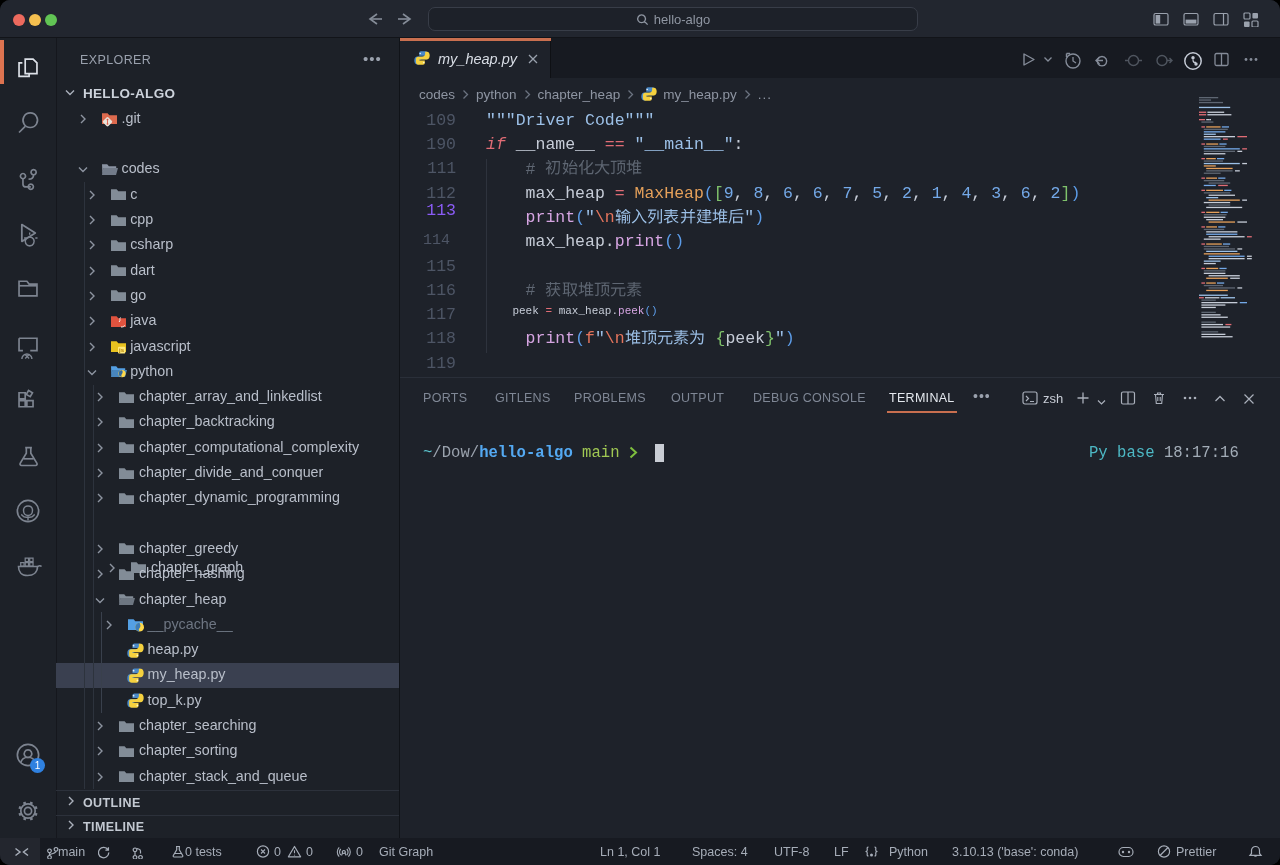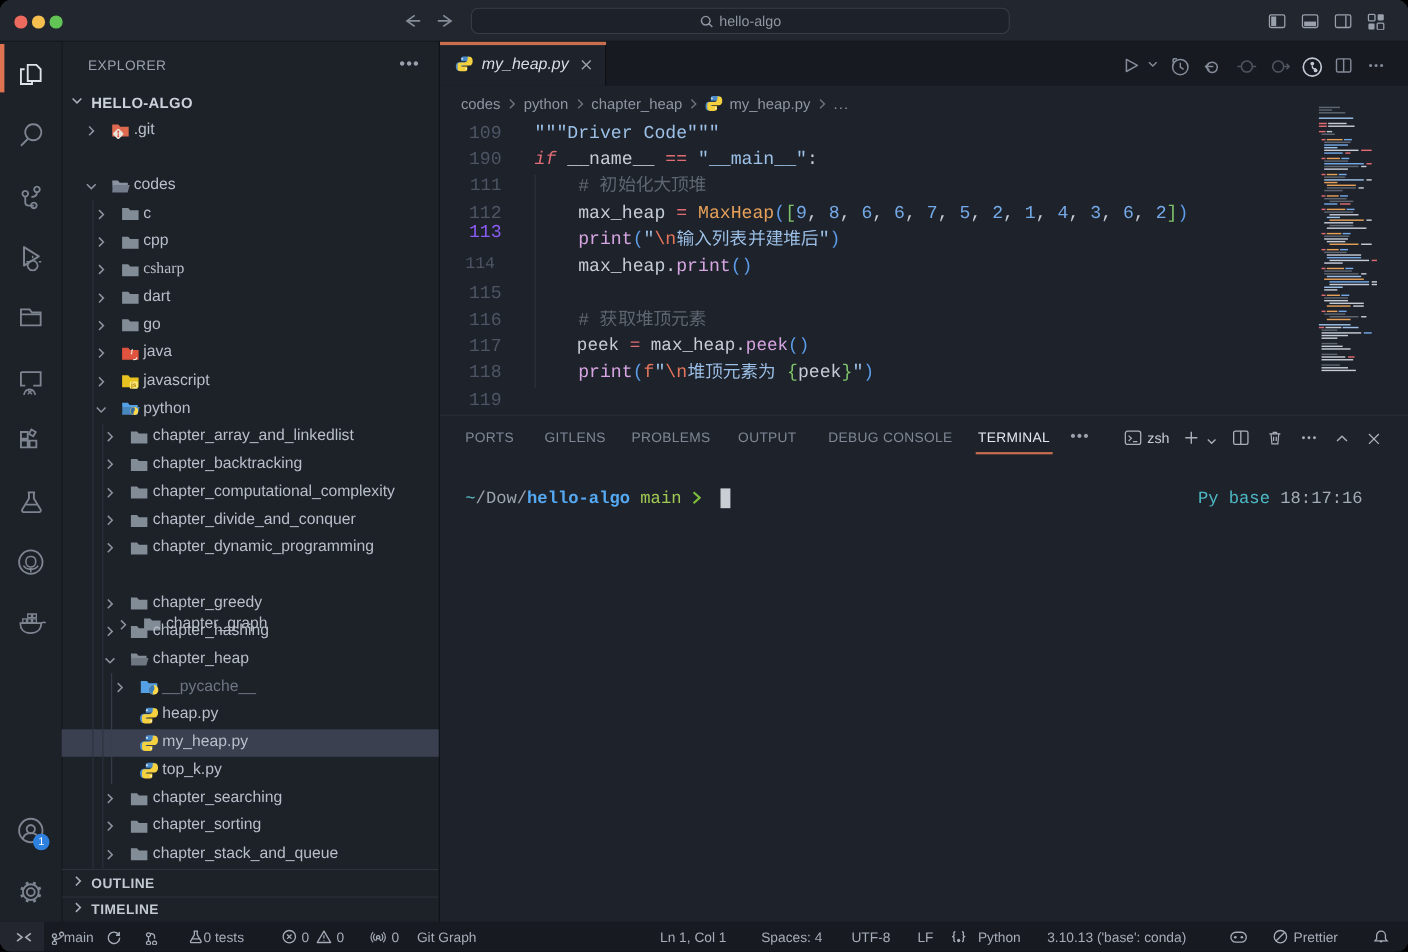--- a/index.html
+++ b/index.html
@@ -184,21 +184,21 @@
     </div>
 <div class="abs" style="left:56px;top:207.50000000000003px;width:343px;height:25.3px;">
       <span class="abs" style="left:27.700000000000003px;top:4.5px"><svg width="16" height="16" viewBox="0 0 16 16">
           <path d="M6 4 L10 8 L6 12" fill="none" stroke="#8d94a0" stroke-width="1.4"></path>
         </svg></span>
       <span class="abs" style="left:53.7px;top:4px"><svg width="18" height="17" viewBox="0 0 18 17" style="">
           <path d="M1 3.2 h5.6 l1.7 2 h7.7 v8.9 H1 z" fill="#828c97"></path>
         </svg></span>
       <span class="abs" style="left:74.19999999999999px;top:3.5px;font-size:14.3px;color:#b9bfca">cpp</span>
     </div>
-<div class="abs" style="left:56px;top:232.80000000000004px;width:343px;height:25.3px;font-family:Liberation Serif, serif;">
+<div class="abs" style="left:56px;top:232.80000000000004px;width:343px;height:25.3px;">
       <span class="abs" style="left:27.700000000000003px;top:4.5px"><svg width="16" height="16" viewBox="0 0 16 16">
           <path d="M6 4 L10 8 L6 12" fill="none" stroke="#8d94a0" stroke-width="1.4"></path>
         </svg></span>
       <span class="abs" style="left:53.7px;top:4px"><svg width="18" height="17" viewBox="0 0 18 17" style="">
           <path d="M1 3.2 h5.6 l1.7 2 h7.7 v8.9 H1 z" fill="#828c97"></path>
         </svg></span>
       <span class="abs" style="left:74.19999999999999px;top:3.5px;font-size:14.3px;color:#b9bfca">csharp</span>
     </div>
 <div class="abs" style="left:56px;top:258.1px;width:343px;height:25.3px;">
       <span class="abs" style="left:27.700000000000003px;top:4.5px"><svg width="16" height="16" viewBox="0 0 16 16">
@@ -544,21 +544,21 @@
         </svg><svg class="cj" viewBox="0 0 1000 1000">
           <use href="#g5" transform="translate(0,820) scale(1,-1)"></use>
         </svg><svg class="cj" viewBox="0 0 1000 1000">
           <use href="#g4" transform="translate(0,820) scale(1,-1)"></use>
         </svg><svg class="cj" viewBox="0 0 1000 1000">
           <use href="#g15" transform="translate(0,820) scale(1,-1)"></use>
         </svg><svg class="cj" viewBox="0 0 1000 1000">
           <use href="#g16" transform="translate(0,820) scale(1,-1)"></use>
         </svg></span></div>
 <div class="abs mono" style="left:423px;top:305.15999999999997px;width:33px;text-align:right;font-size:16.5px;color:#4d5565">117</div>
-<div class="abs mono" style="left:486px;top:305.15999999999997px;font-size:16px;white-space:pre"><span style="color:#c6ccd7;">&nbsp;&nbsp;&nbsp;&nbsp;peek&nbsp;</span><span style="color:#e06c75;">=</span><span style="color:#c6ccd7;">&nbsp;max_heap.</span><span style="color:#d6a5e2;">peek</span><span style="color:#5c9ce8;">()</span></div>
+<div class="abs mono" style="left:486px;top:305.15999999999997px;font-size:11px;white-space:pre"><span style="color:#c6ccd7;">&nbsp;&nbsp;&nbsp;&nbsp;peek&nbsp;</span><span style="color:#e06c75;">=</span><span style="color:#c6ccd7;">&nbsp;max_heap.</span><span style="color:#d6a5e2;">peek</span><span style="color:#5c9ce8;">()</span></div>
 <div class="abs mono" style="left:423px;top:329.43px;width:33px;text-align:right;font-size:16.5px;color:#4d5565">118</div>
 <div class="abs mono" style="left:486px;top:329.43px;font-size:16.5px;white-space:pre"><span style="color:#c6ccd7;">&nbsp;&nbsp;&nbsp;&nbsp;</span><span style="color:#d6a5e2;">print</span><span style="color:#5c9ce8;">(</span><span style="color:#e4745c;">f</span><span style="color:#9cc0e7;">"</span><span style="color:#e4745c;">\n</span><span style="color:#9cc0e7;"><svg class="cj" viewBox="0 0 1000 1000">
           <use href="#g5" transform="translate(0,820) scale(1,-1)"></use>
         </svg><svg class="cj" viewBox="0 0 1000 1000">
           <use href="#g4" transform="translate(0,820) scale(1,-1)"></use>
         </svg><svg class="cj" viewBox="0 0 1000 1000">
           <use href="#g15" transform="translate(0,820) scale(1,-1)"></use>
         </svg><svg class="cj" viewBox="0 0 1000 1000">
           <use href="#g16" transform="translate(0,820) scale(1,-1)"></use>
         </svg><svg class="cj" viewBox="0 0 1000 1000">

